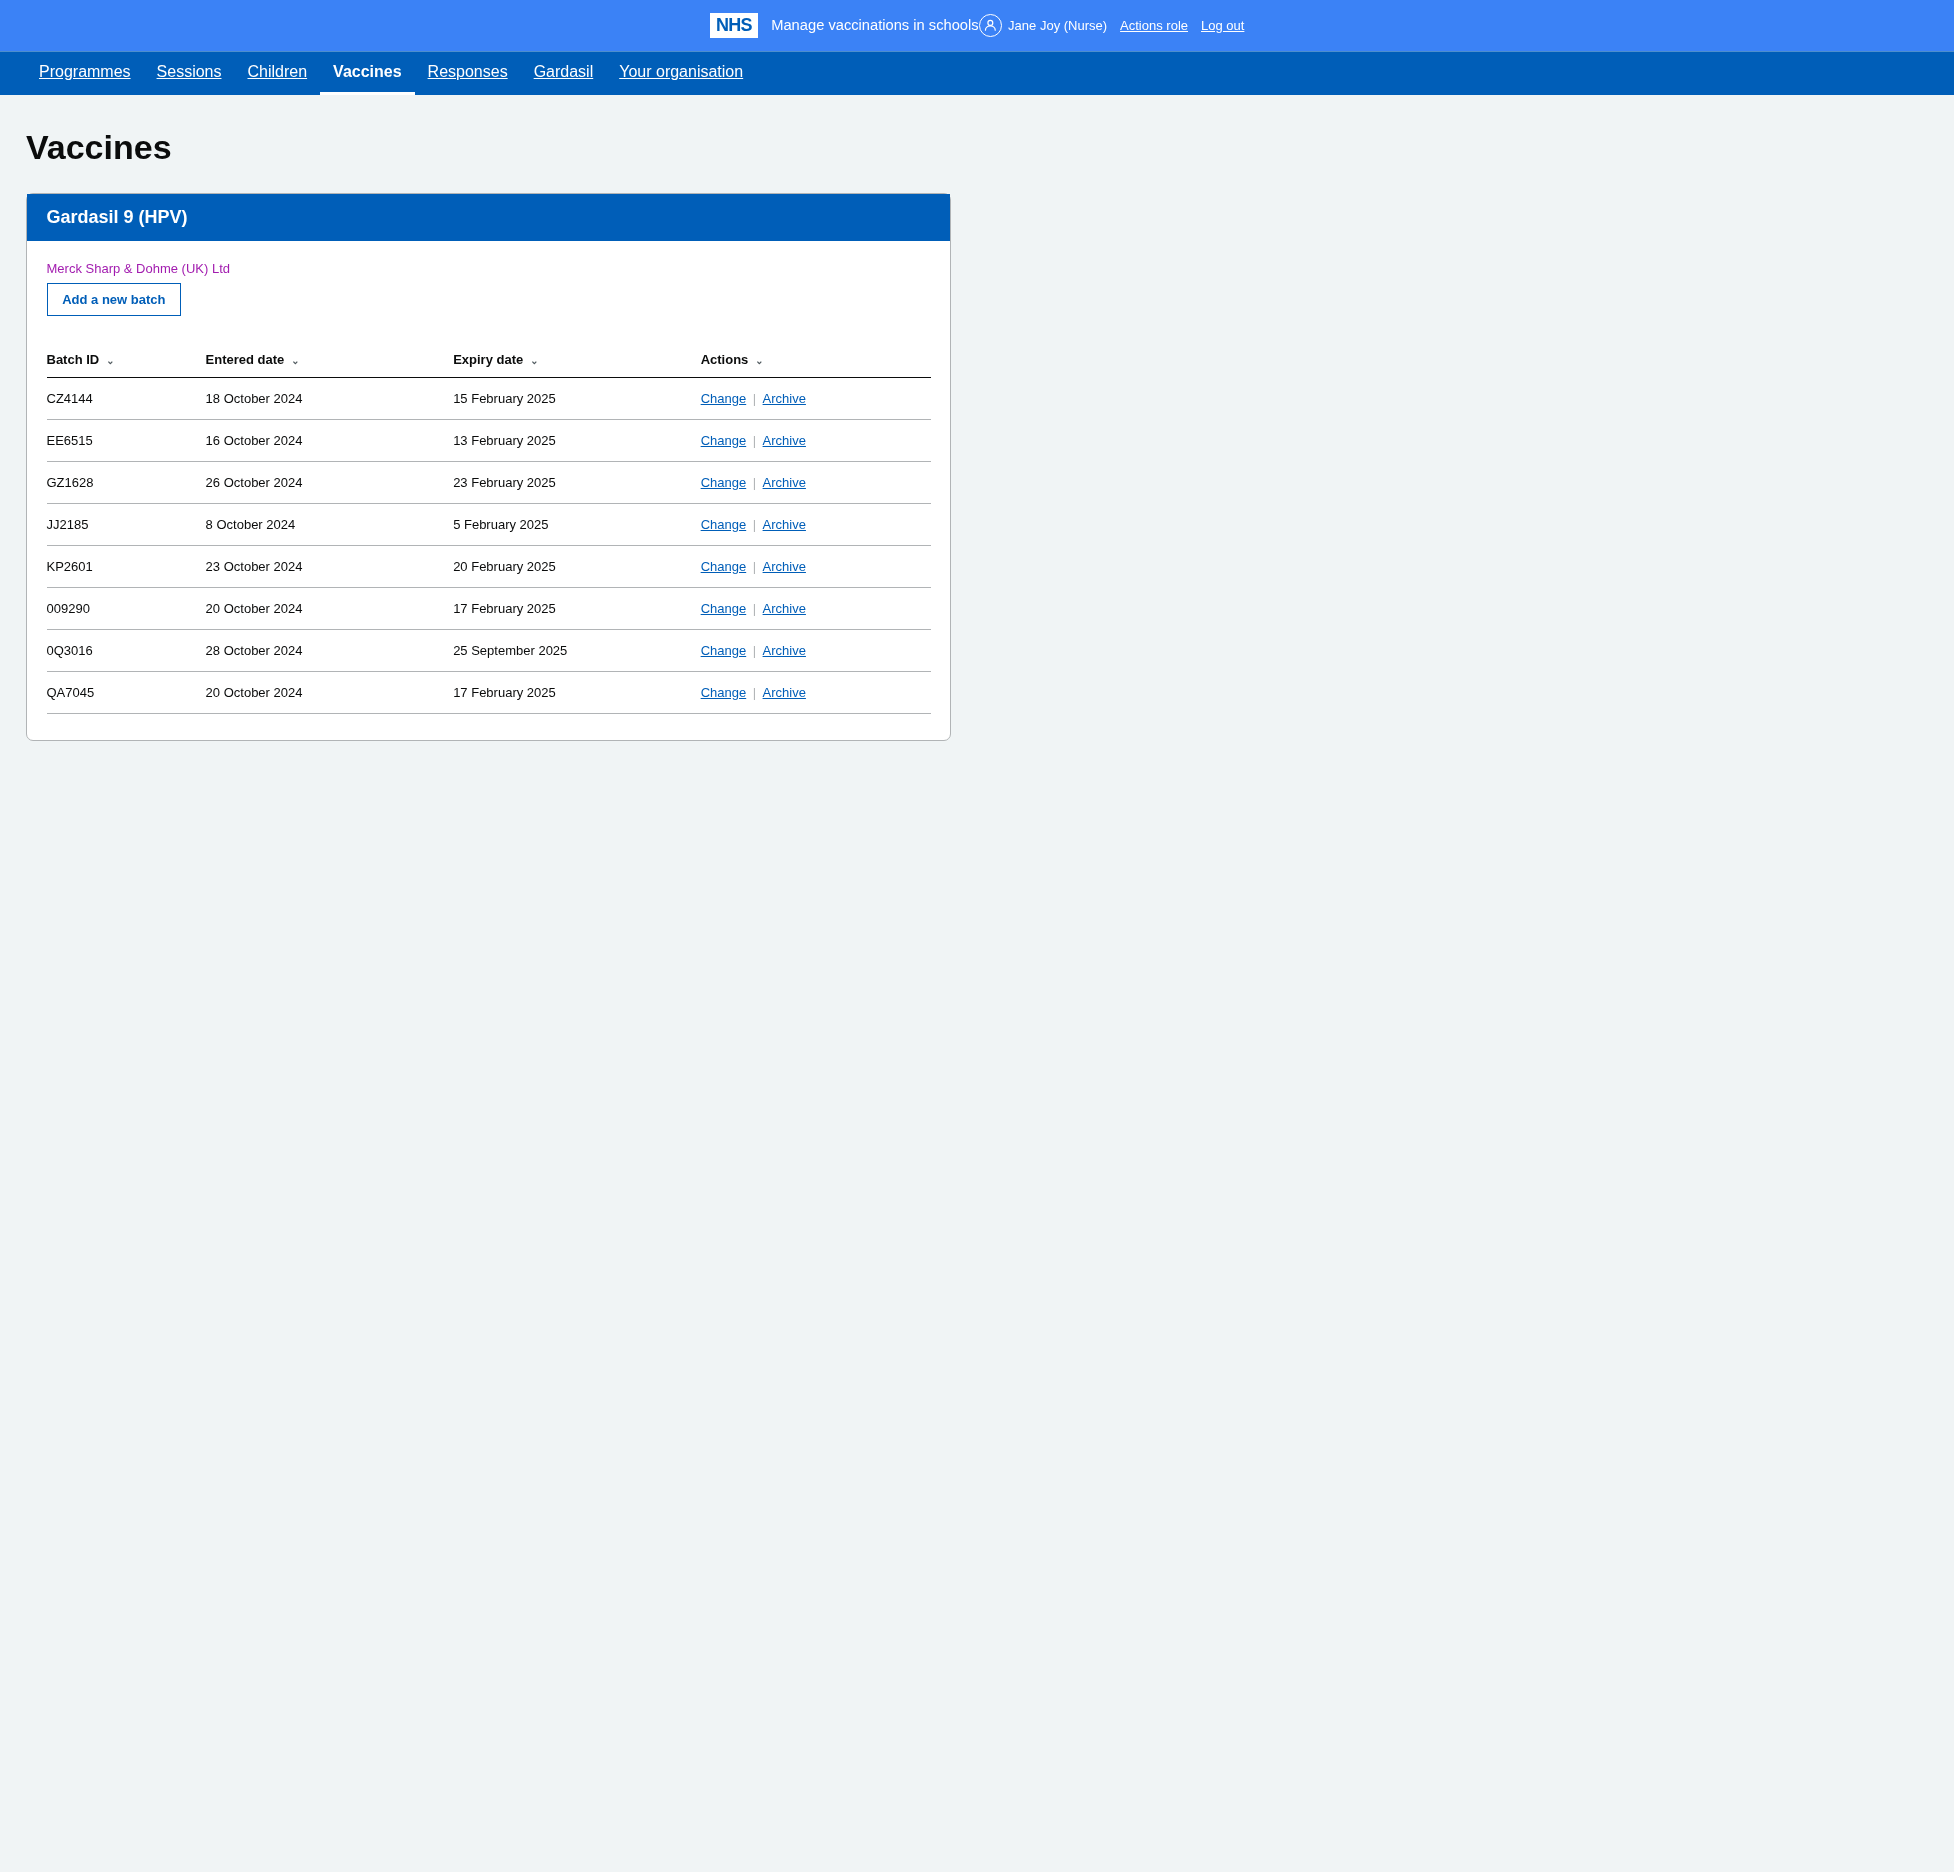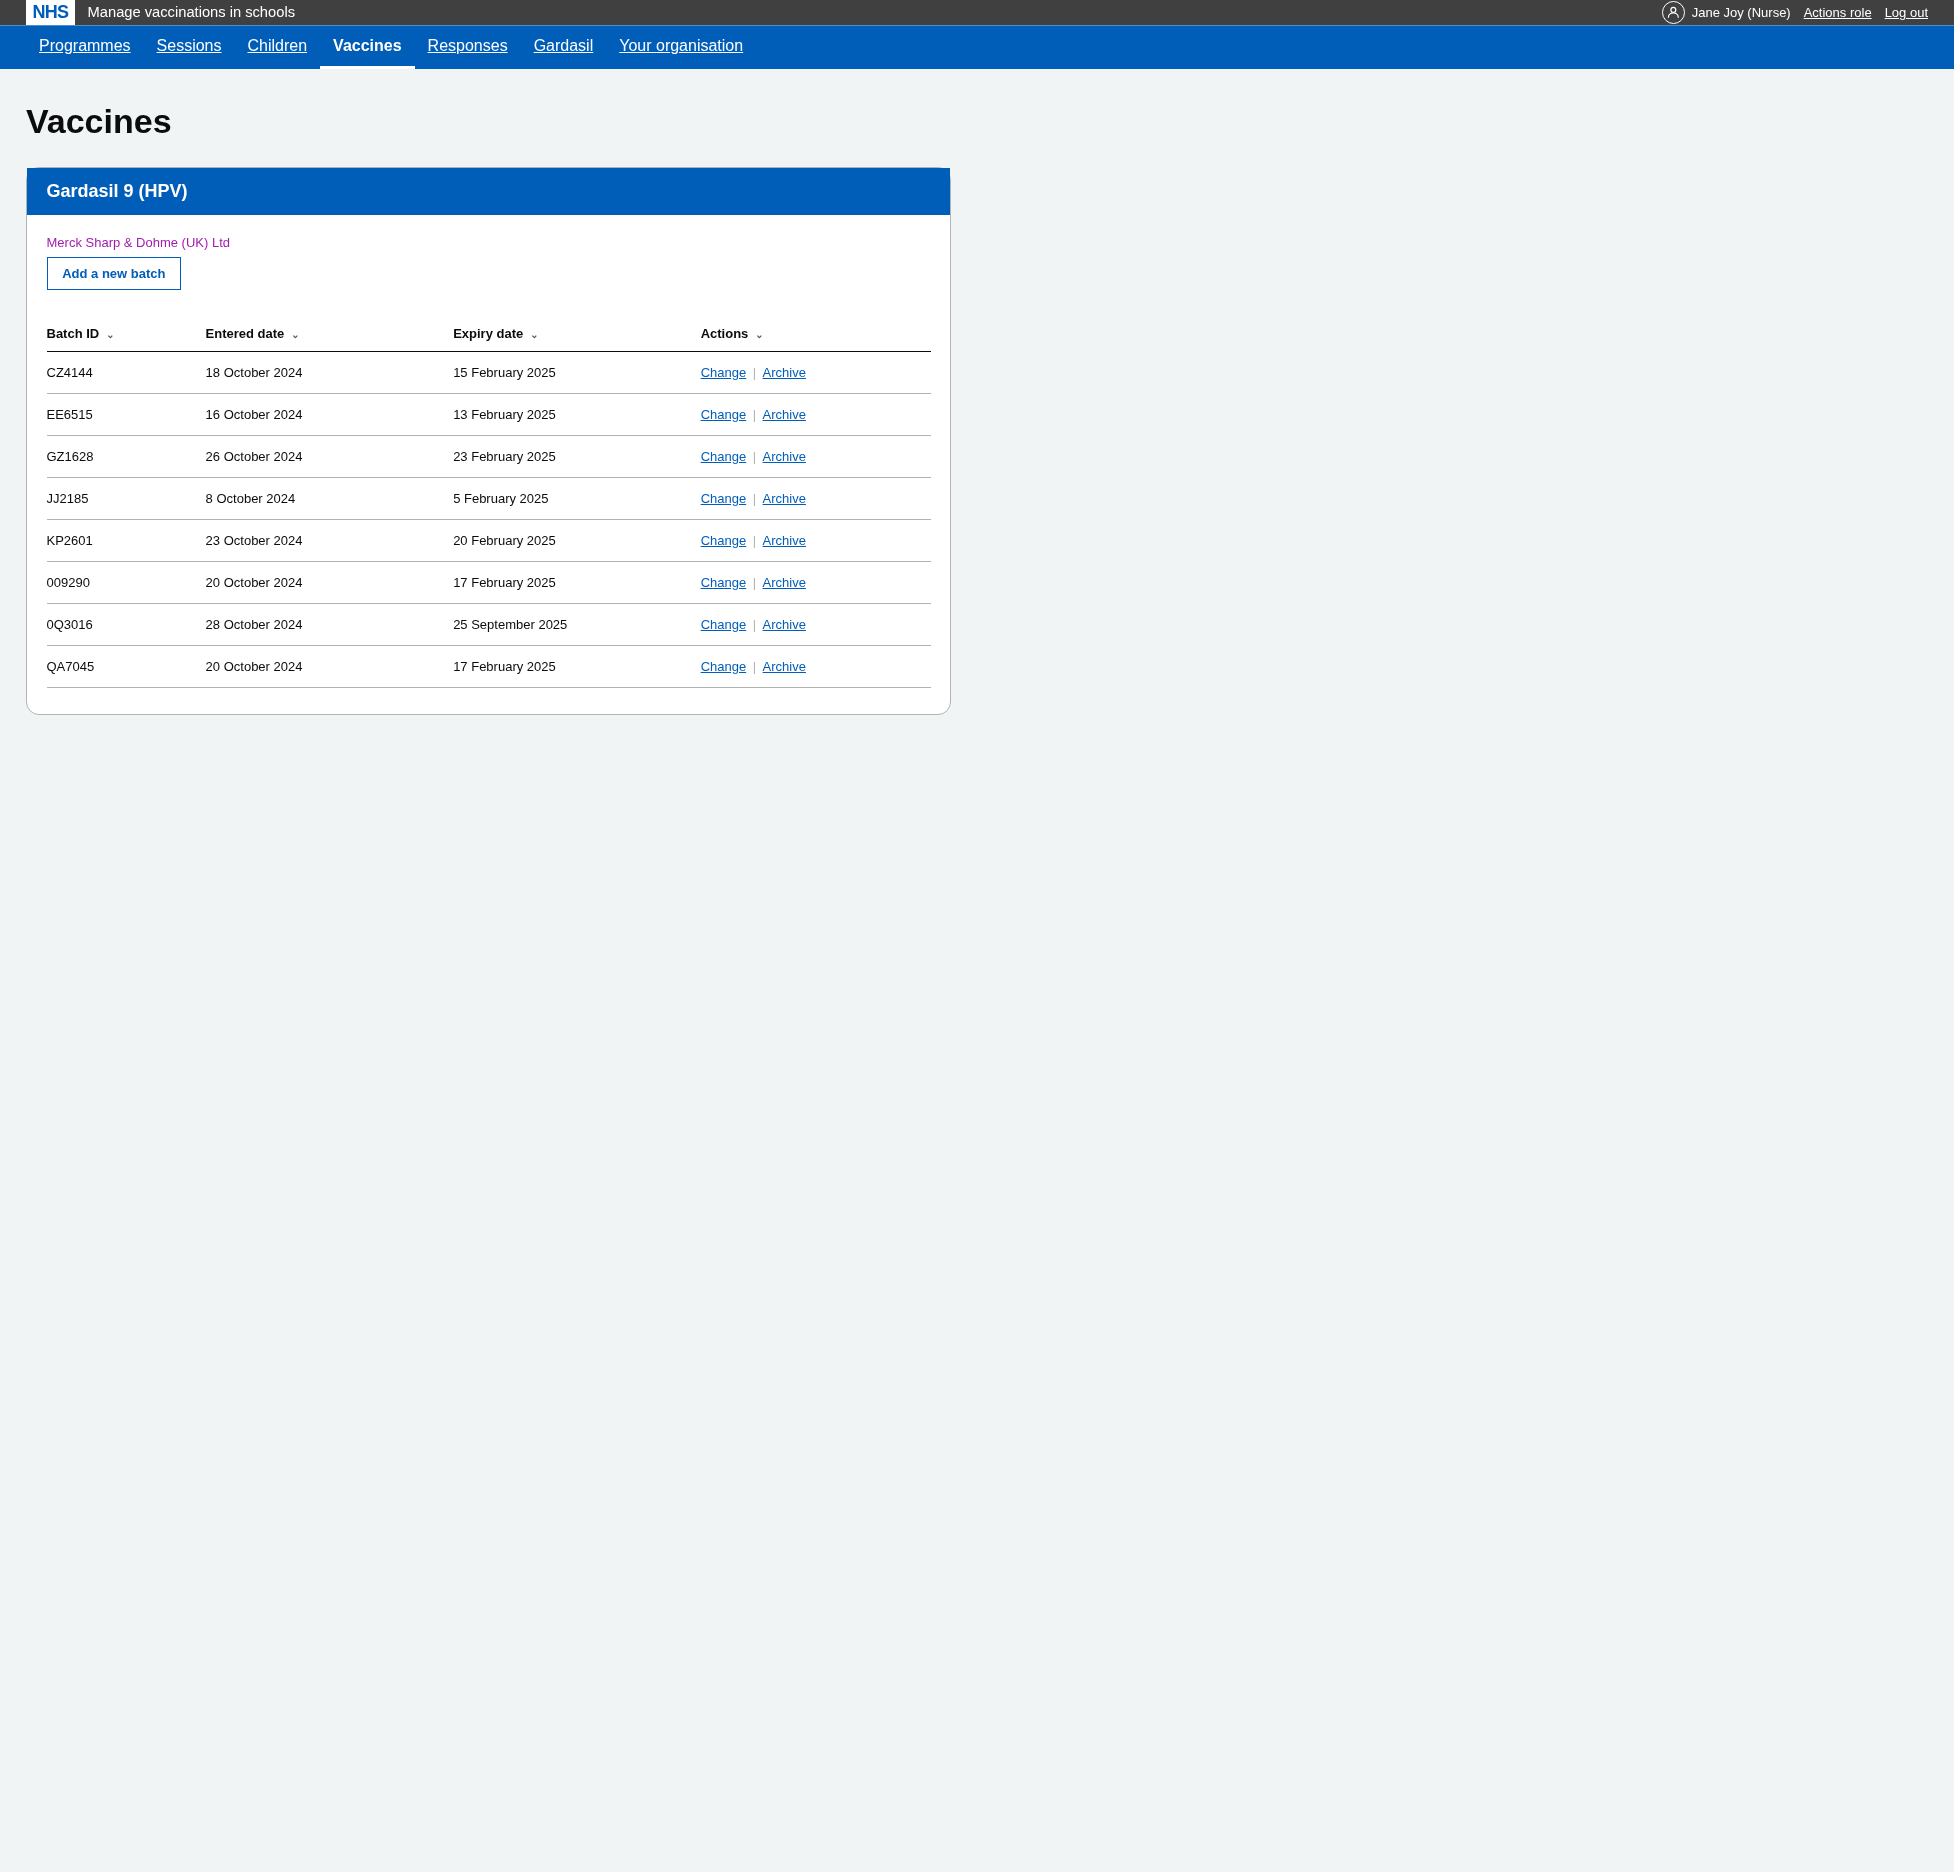--- a/index.html
+++ b/index.html
@@ -4,25 +4,25 @@
   <style>
     * { box-sizing: border-box; margin: 0; padding: 0; }
     body {
       font-family: Arial, Helvetica, sans-serif;
       font-size: 13px;
       background: #f0f4f5;
       color: #0b0c0c;
     }
     
     .header {
-      background: #404040;
-      padding: 0 26px;
-      display: flex;
-      align-items: center;
-      justify-content: space-between;
+      background: #3b82f6;
+      padding: 13px 26px;
+      display: flex;
+      align-items: center;
+      justify-content: center;
     }
     .header-left {
       display: flex;
       align-items: center;
       gap: 13px;
     }
     .nhs-logo {
       background: #fff;
       color: #005eb8;
       font-weight: 900;
@@ -99,21 +99,21 @@
     .page-title {
       font-size: 34px;
       font-weight: 700;
       margin-bottom: 26px;
       color: #0b0c0c;
     }
     
     .vaccine-card {
       background: #fff;
       border: 0.8px solid #b1b4b6;
-      border-radius: 13px;
+      border-radius: 7px;
     }
     .vaccine-header {
       background: #005eb8;
       padding: 13px 19.5px;
     }
     .vaccine-header-title {
       color: #fff;
       font-size: 18px;
       font-weight: 700;
     }

